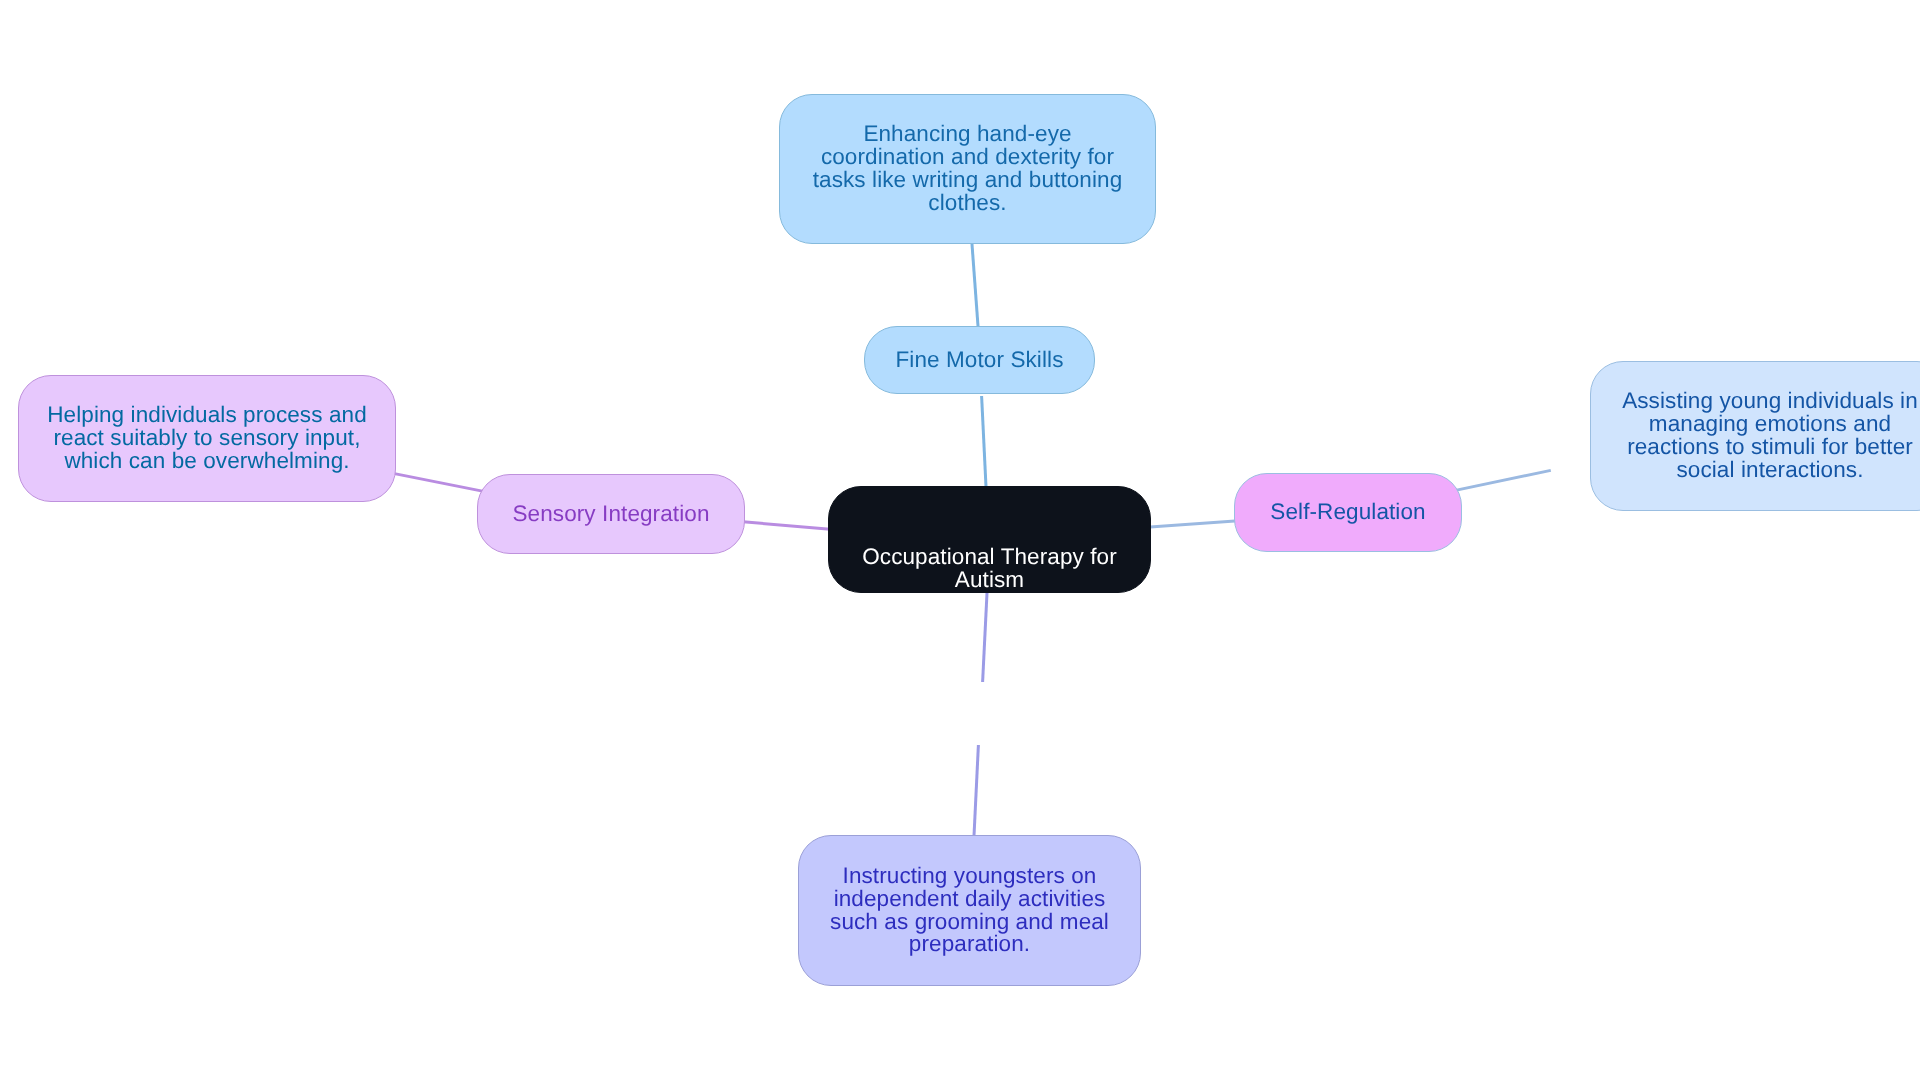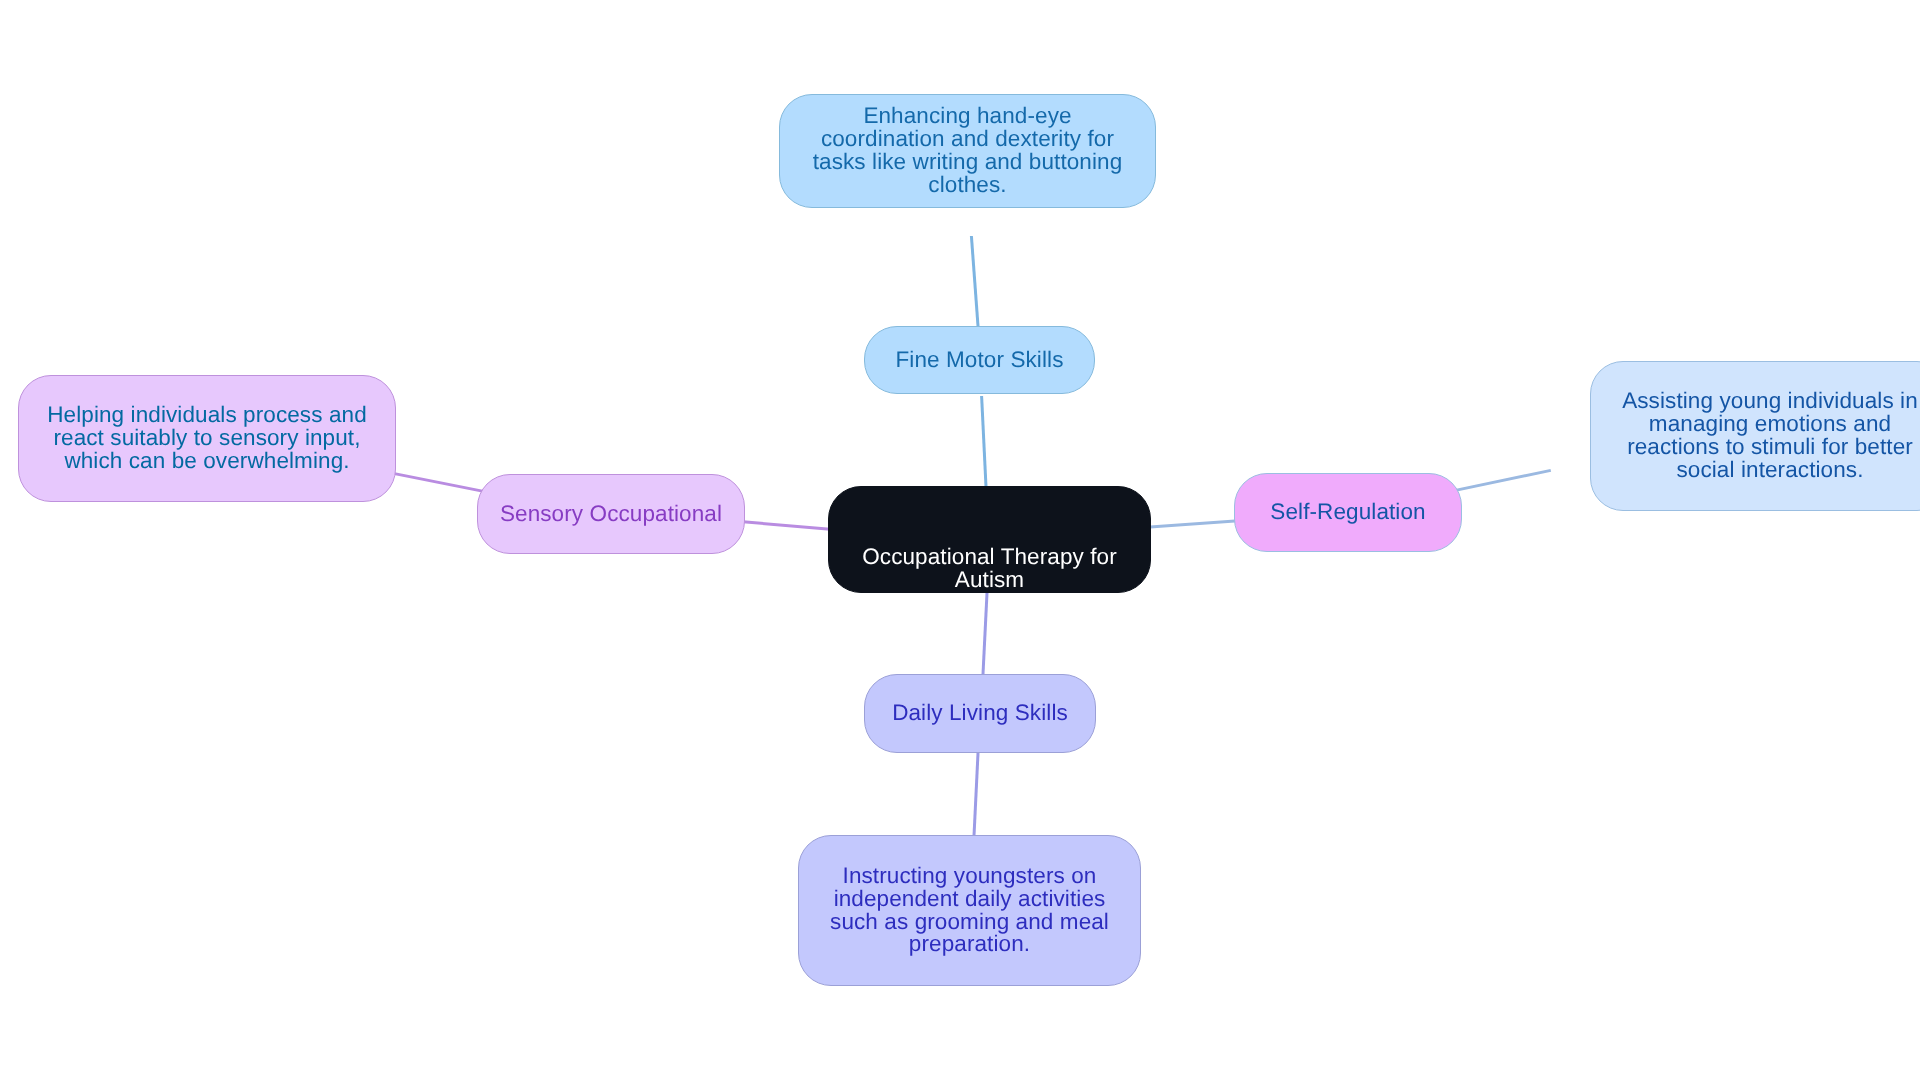--- a/index.html
+++ b/index.html
@@ -45,46 +45,43 @@
     <line x1="978.4" y1="745" x2="973.6" y2="844" stroke="#9b9be6" stroke-width="3"></line>
   </svg>
   <div id="node-layer">
     <div class="node" style="left: 828px; top: 486px; width: 323px; height: 107px; background: rgb(13, 18, 27); border-color: rgb(13, 18, 27); color: rgb(255, 255, 255); border-radius: 33px; font-size: 22.5px; align-items: flex-end;">
       <span class="lbl">Occupational Therapy for
 Autism</span>
     </div>
     <div class="node" style="left: 864px; top: 326px; width: 231px; height: 68px; background: rgb(179, 220, 254); border-color: rgb(133, 186, 220); color: rgb(20, 105, 170); border-radius: 33px; font-size: 22.5px;">
       <span class="lbl">Fine Motor Skills</span>
     </div>
-    <div class="node" style="left: 779px; top: 94px; width: 377px; height: 114px; background: rgb(179, 220, 254); border-color: rgb(133, 186, 220); color: rgb(20, 105, 170); border-radius: 33px; font-size: 22.5px;">
+    <div class="node" style="left: 779px; top: 94px; width: 377px; height: 150px; background: rgb(179, 220, 254); border-color: rgb(133, 186, 220); color: rgb(20, 105, 170); border-radius: 33px; font-size: 22.5px;">
       <span class="lbl">Enhancing hand-eye
 coordination and dexterity for
 tasks like writing and buttoning
 clothes.</span>
     </div>
     <div class="node" style="left: 477px; top: 474px; width: 268px; height: 80px; background: rgb(231, 200, 253); border-color: rgb(190, 145, 220); color: rgb(135, 60, 195); border-radius: 33px; font-size: 22.5px;">
-      <span class="lbl">Sensory Occupational</span>
+      <span class="lbl">Sensory Integration</span>
     </div>
     <div class="node" style="left: 18px; top: 375px; width: 378px; height: 127px; background: rgb(231, 200, 253); border-color: rgb(190, 145, 220); color: #0369a1; border-radius: 33px; font-size: 22.5px;">
       <span class="lbl">Helping individuals process and
 react suitably to sensory input,
 which can be overwhelming.</span>
     </div>
     <div class="node" style="left: 1234px; top: 473px; width: 228px; height: 79px; background: #f0abfc; border-color: rgb(155, 190, 225); color: rgb(20, 85, 165); border-radius: 33px; font-size: 22.5px;">
       <span class="lbl">Self-Regulation</span>
     </div>
     <div class="node" style="left: 1542px; top: 361px; width: 360px; height: 150px; background: rgb(208, 228, 253); border-color: rgb(155, 190, 225); color: rgb(20, 85, 165); border-radius: 33px; font-size: 22.5px; margin-left: 48px;">
       <span class="lbl">Assisting young individuals in
 managing emotions and
 reactions to stimuli for better
 social interactions.</span>
     </div>
-    <div class="node" style="left: 864px; top: 674px; width: 232px; height: 79px; background: rgb(195, 200, 253); border-color: rgb(155, 160, 215); color: rgb(45, 45, 190); border-radius: 33px; font-size: 22.5px;">
-      <span class="lbl">Daily Living Skills</span>
-    </div>
     <div class="node" style="left: 798px; top: 835px; width: 343px; height: 151px; background: rgb(195, 200, 253); border-color: rgb(155, 160, 215); color: rgb(45, 45, 190); border-radius: 33px; font-size: 22.5px; justify-content: flex-end;">
       <span class="lbl">Instructing youngsters on
 independent daily activities
 such as grooming and meal
 preparation.</span>
     </div>
   </div>
 </div>
 
 </body></html>

